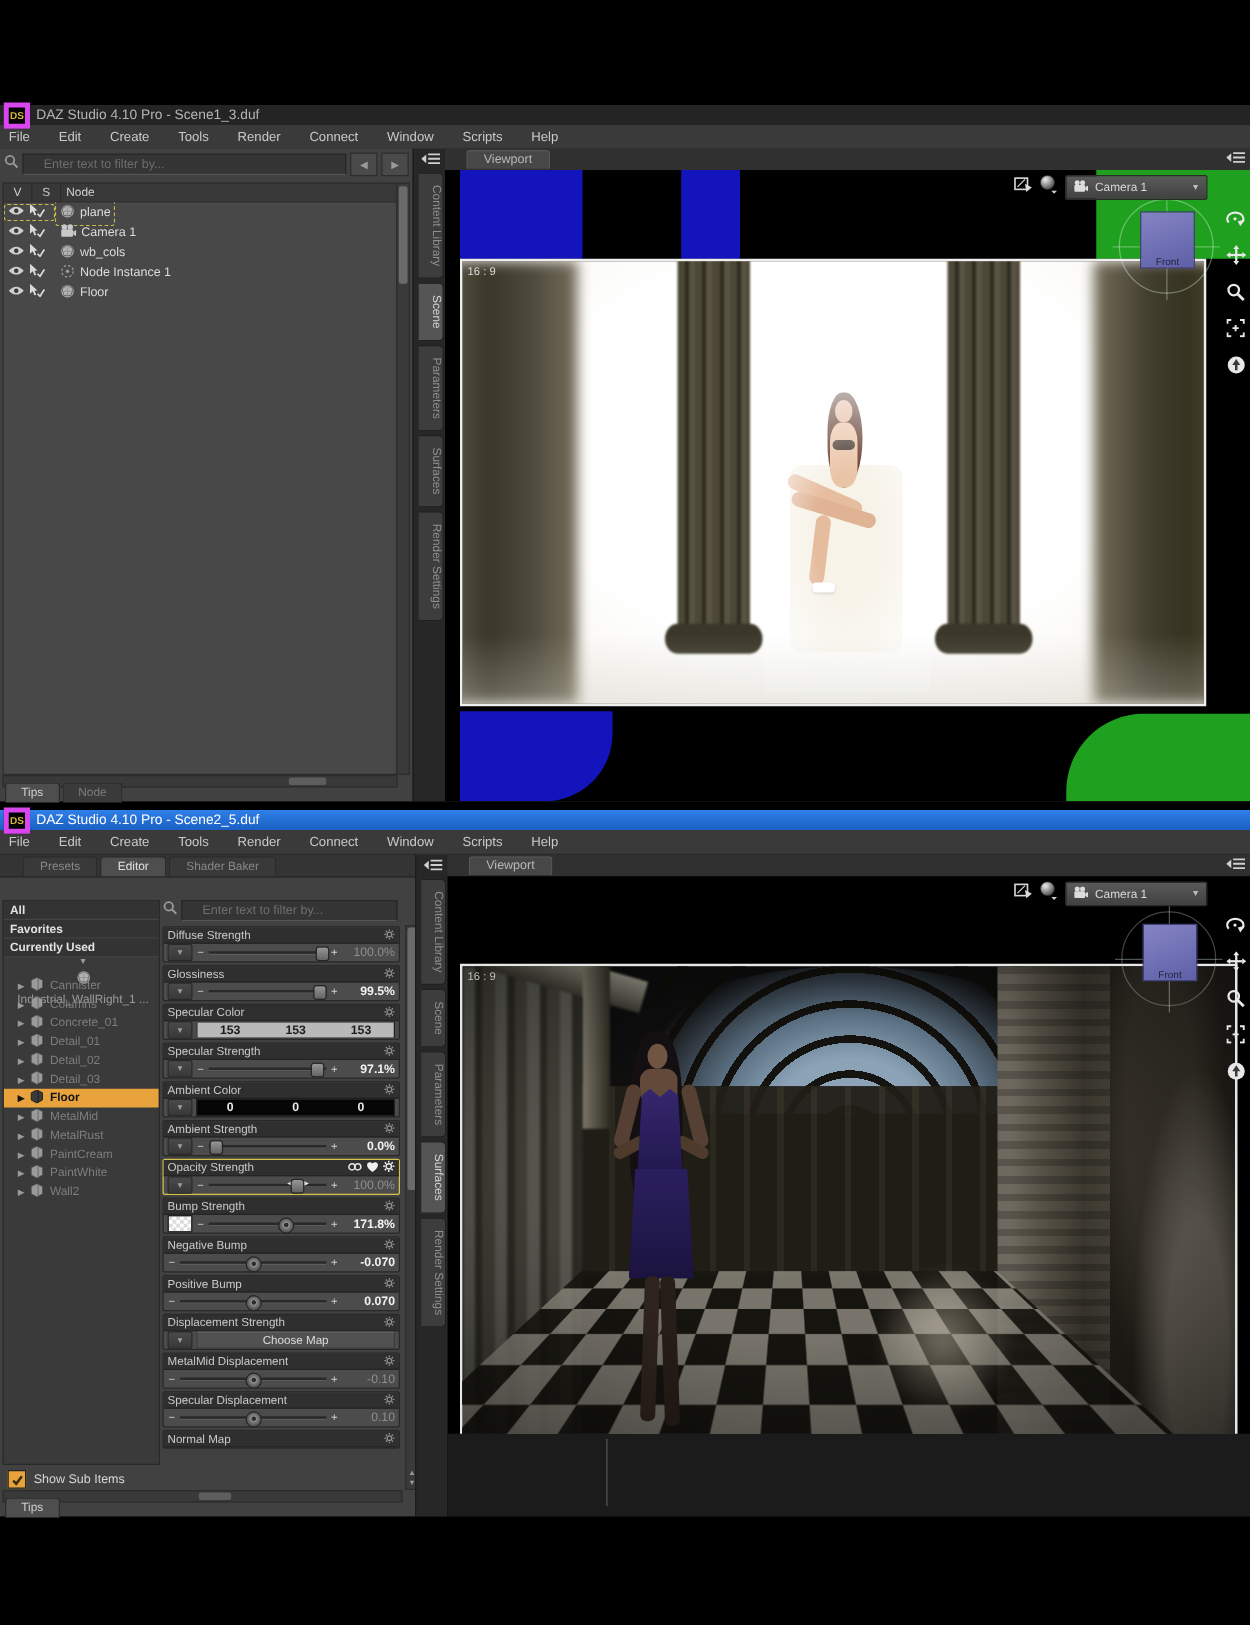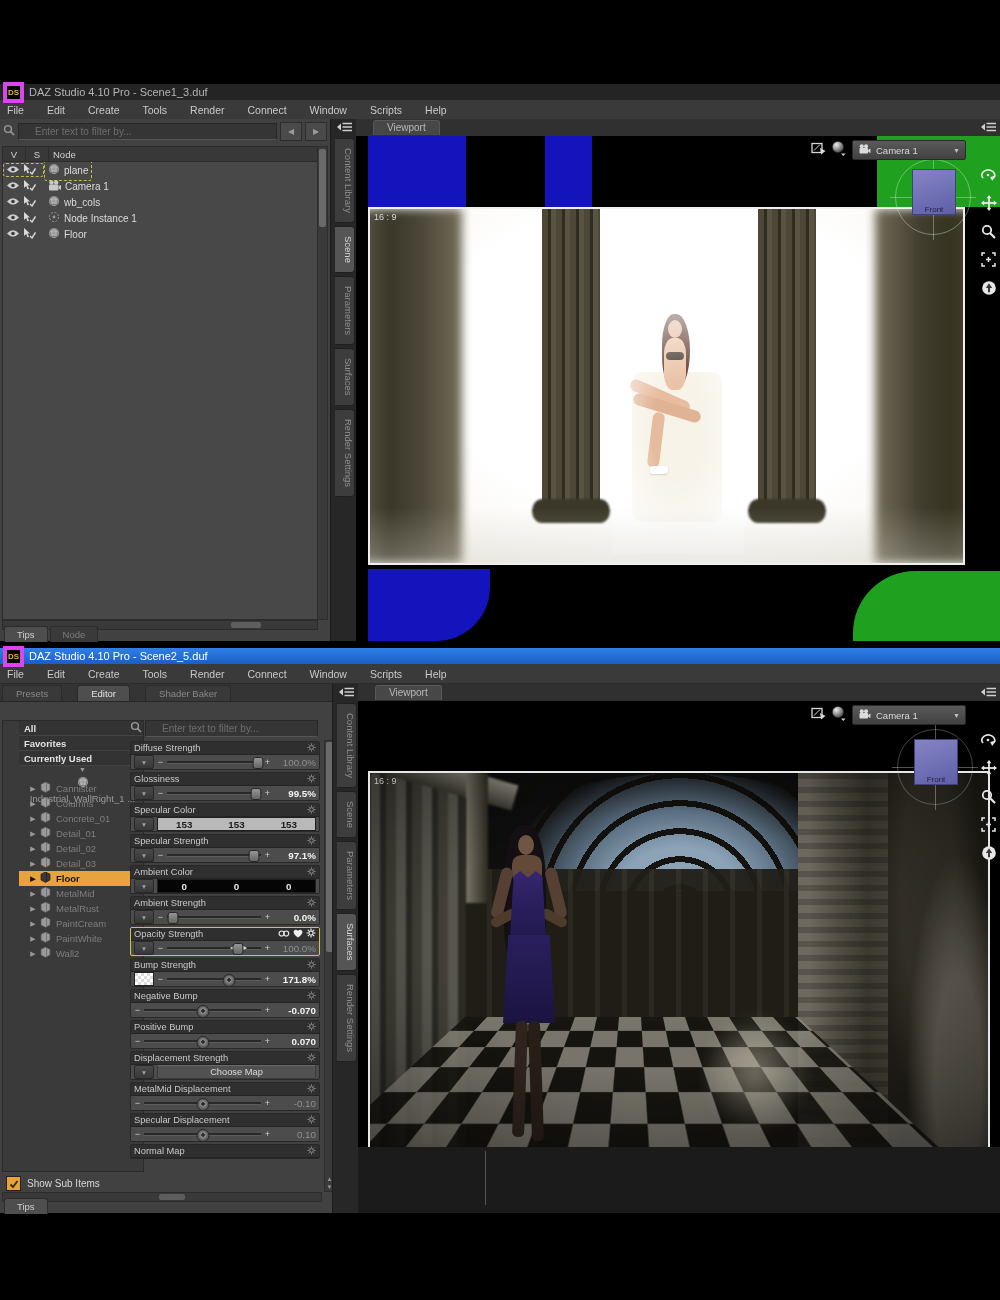--- a/index.html
+++ b/index.html
@@ -61,27 +61,27 @@
               border:1px solid #2a2a2a;border-radius:2px;color:#d8d8d8;font-size:9.5px;padding:0 5px;}
   .cam-select .dd{margin-left:auto;color:#bdbdbd;font-size:7px;}
   .vtools{position:absolute;right:3px;display:flex;flex-direction:column;gap:9px;align-items:center;z-index:40;}
   .navcube{position:absolute;z-index:35;}
   .ring{position:absolute;border:1px solid rgba(220,245,220,.4);border-radius:50%;}
   .ring:before{content:"";position:absolute;left:50%;top:-6px;bottom:-6px;width:1px;background:rgba(220,245,220,.35);}
   .ring:after{content:"";position:absolute;top:50%;left:-6px;right:-6px;height:1px;background:rgba(220,245,220,.35);}
   .cube{position:absolute;background:linear-gradient(160deg,#8484c4,#5f5fa8);border:1px solid #42427a;
         display:flex;align-items:flex-end;justify-content:center;font-size:8px;color:#23233f;}
   
-  .edit-tabs{position:absolute;left:0;right:0;top:0;height:17px;background:#343434;border-bottom:1px solid #262626;display:flex;align-items:flex-end;padding-left:2px;gap:15px;}
+  .edit-tabs{position:absolute;left:0;right:0;top:0;height:17px;background:#343434;border-bottom:1px solid #262626;display:flex;align-items:flex-end;padding-left:18px;gap:2px;}
   .etab{padding:2px 13px;font-size:9.5px;border:1px solid #2a2a2a;border-bottom:none;border-radius:3px 3px 0 0;}
   .etab.on{background:#4e4e4e;color:#e2e2e2;}
   .etab.off{background:#393939;color:#888;}
   .shader-row{position:absolute;left:0;right:0;top:17px;height:15px;background:#3c3c3c;color:#cfcfcf;
               font-size:10px;display:flex;align-items:center;padding-left:6px;border-bottom:1px solid #2b2b2b;}
-  .slist{position:absolute;background:#3a3a3a;border:1px solid #2a2a2a;overflow:hidden;padding-left:16px;}
+  .slist{position:absolute;background:#3a3a3a;border:1px solid #2a2a2a;overflow:hidden;}
   .sl-head{height:14px;display:flex;align-items:center;padding-left:5px;font-size:9.5px;font-weight:bold;
            color:#e3e3e3;background:#333;border-bottom:1px solid #444;}
   .sl-row{height:15px;display:flex;align-items:center;gap:3px;font-size:9.5px;color:#7e7e7e;padding-left:3px;}
   .sl-row .caret{font-size:7px;color:#9a9a9a;width:8px;text-align:center;}
   .sl-row.root{color:#9c9c9c;flex-direction:column;}
   .sl-row.child{padding-left:10px;}
   .sl-row.selected{background:#e8a33c;color:#141414;font-weight:bold;}
   .sl-row.selected .caret{color:#141414;}
   
   .params{position:absolute;overflow:hidden;}

